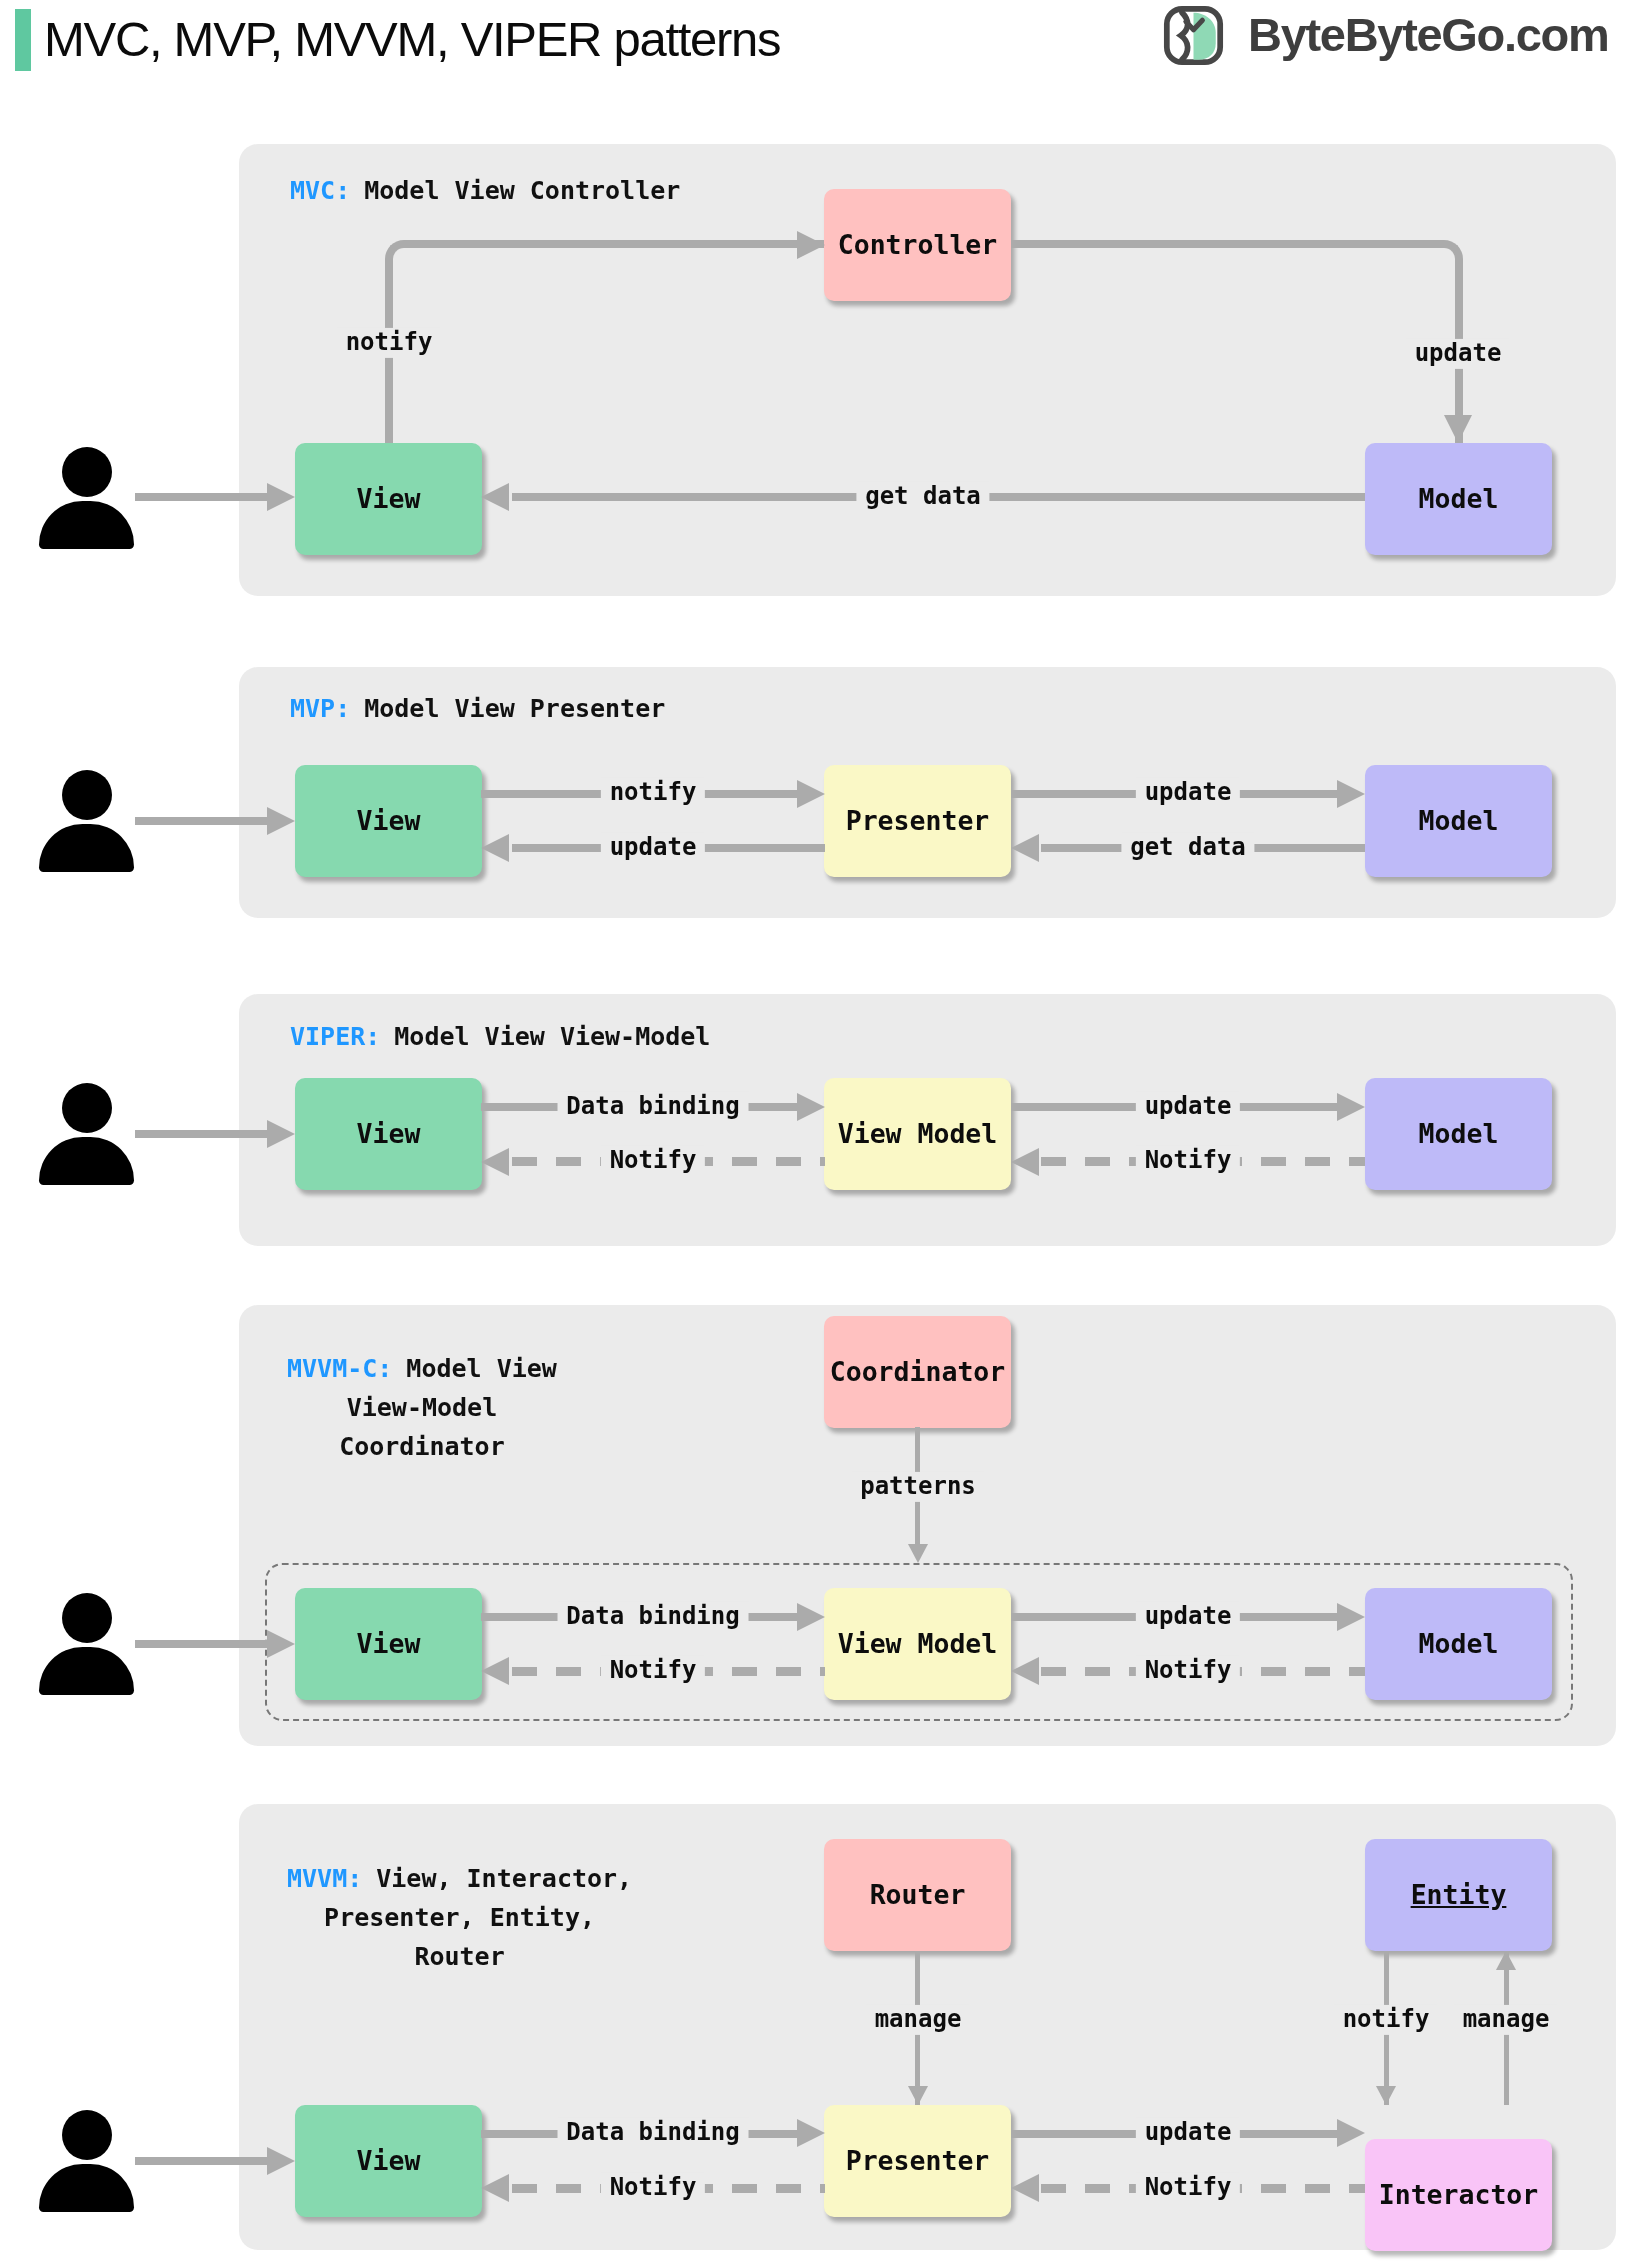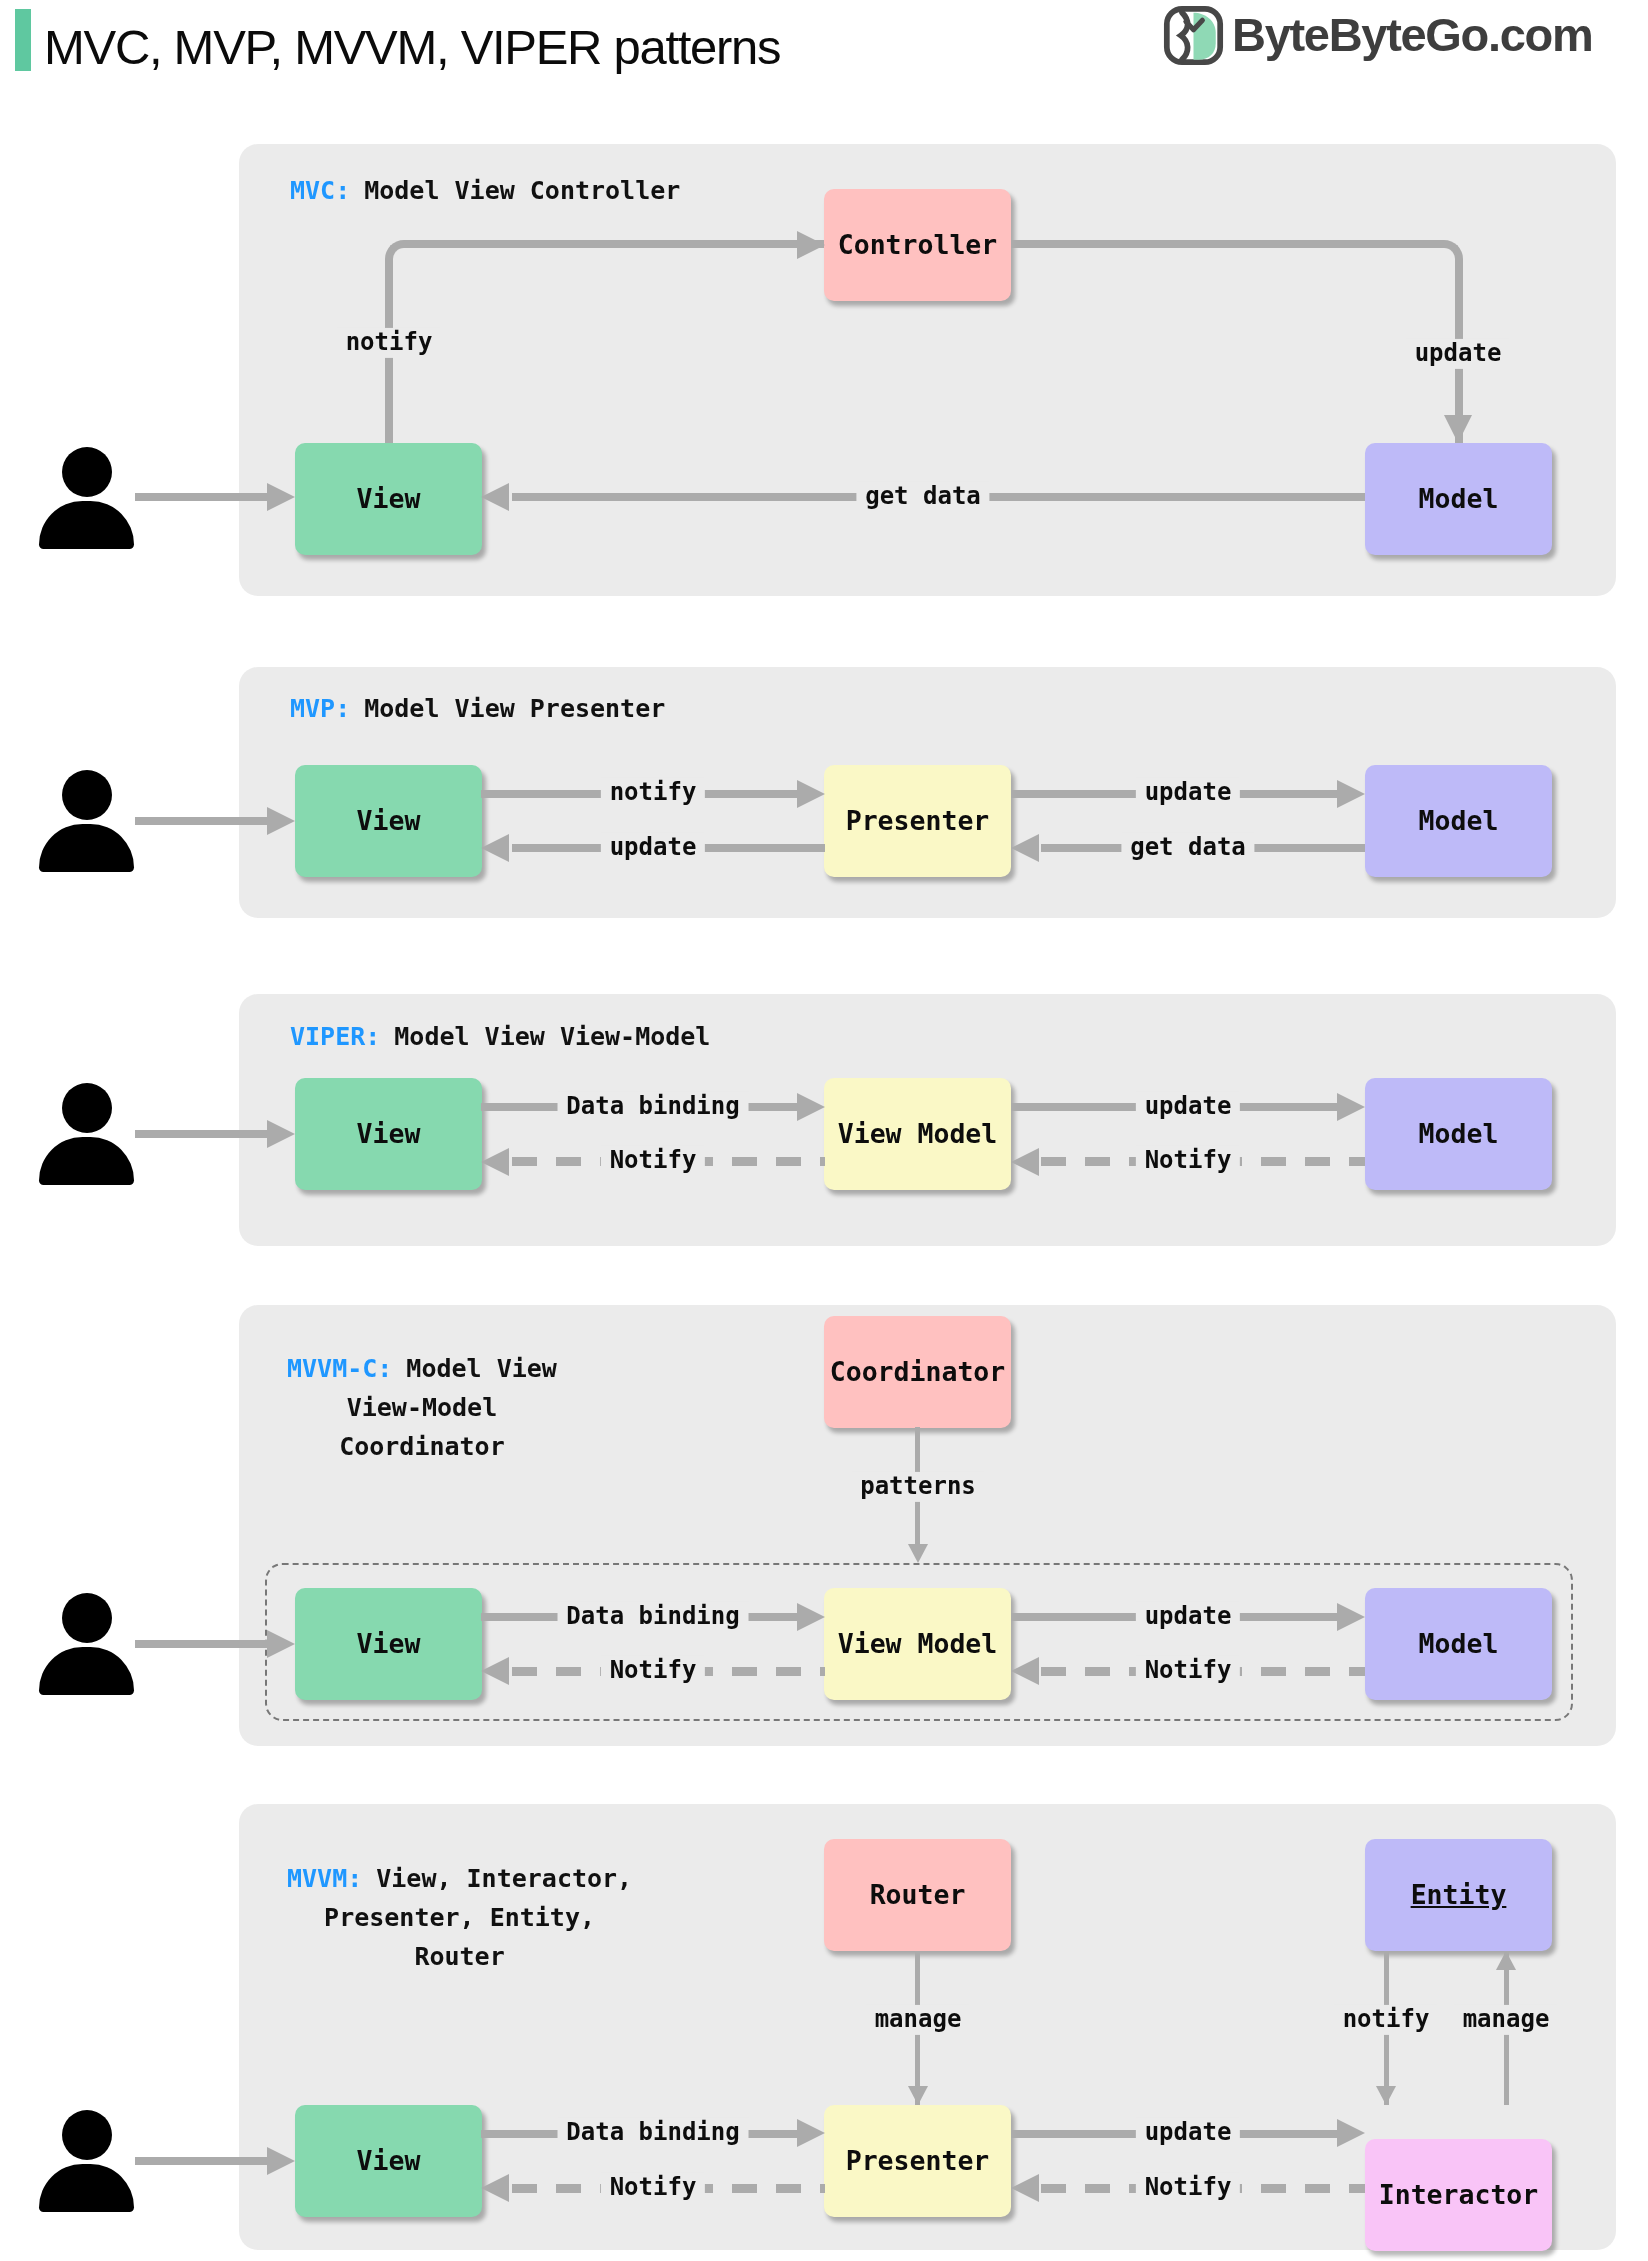--- a/index.html
+++ b/index.html
@@ -47,25 +47,25 @@
   .ah.su{border-width:0 10px 19px 10px;border-bottom-color:var(--arrow-gray);}
 
   .person{position:absolute;width:95px;height:102px;}
   .person .head{width:50px;height:50px;border-radius:50%;background:var(--person-black);margin:0 auto;}
   .person .torso{width:95px;height:48px;border-radius:48px 48px 5px 5px;background:var(--person-black);margin-top:3.8px;}
 
   .dash-frame{position:absolute;border:2.5px dashed var(--dash-border-gray);border-radius:17.6px;z-index:1;}
 
   #main-title{position:absolute;left:44px;top:10px;
               font:500 49px/1.2 "Liberation Sans","DejaVu Sans",sans-serif;
-              letter-spacing:-1.3px;color:#0b0b0b;white-space:nowrap;margin-top:8px;}
+              letter-spacing:-1.3px;color:#0b0b0b;white-space:nowrap;}
   #accent-bar{position:absolute;left:15px;top:8.8px;width:16.4px;height:62px;background:var(--title-bar-green);}
   #logo{position:absolute;left:1163px;top:5px;display:flex;align-items:center;}
   #logo-text{font:700 47px/1.2 "Liberation Sans","DejaVu Sans",sans-serif;
-             letter-spacing:-1.3px;color:var(--logo-gray);margin-left:8px;white-space:nowrap;}
+             letter-spacing:-1.3px;color:var(--logo-gray);margin-left:24px;white-space:nowrap;}
 </style>
 </head>
 <body>
 
 <div id="page">
 
   <div id="accent-bar"></div>
   <div id="main-title">MVC, MVP, MVVM, VIPER patterns</div>
   <div id="logo">
     <svg width="61" height="61" viewBox="0 0 96 96">

